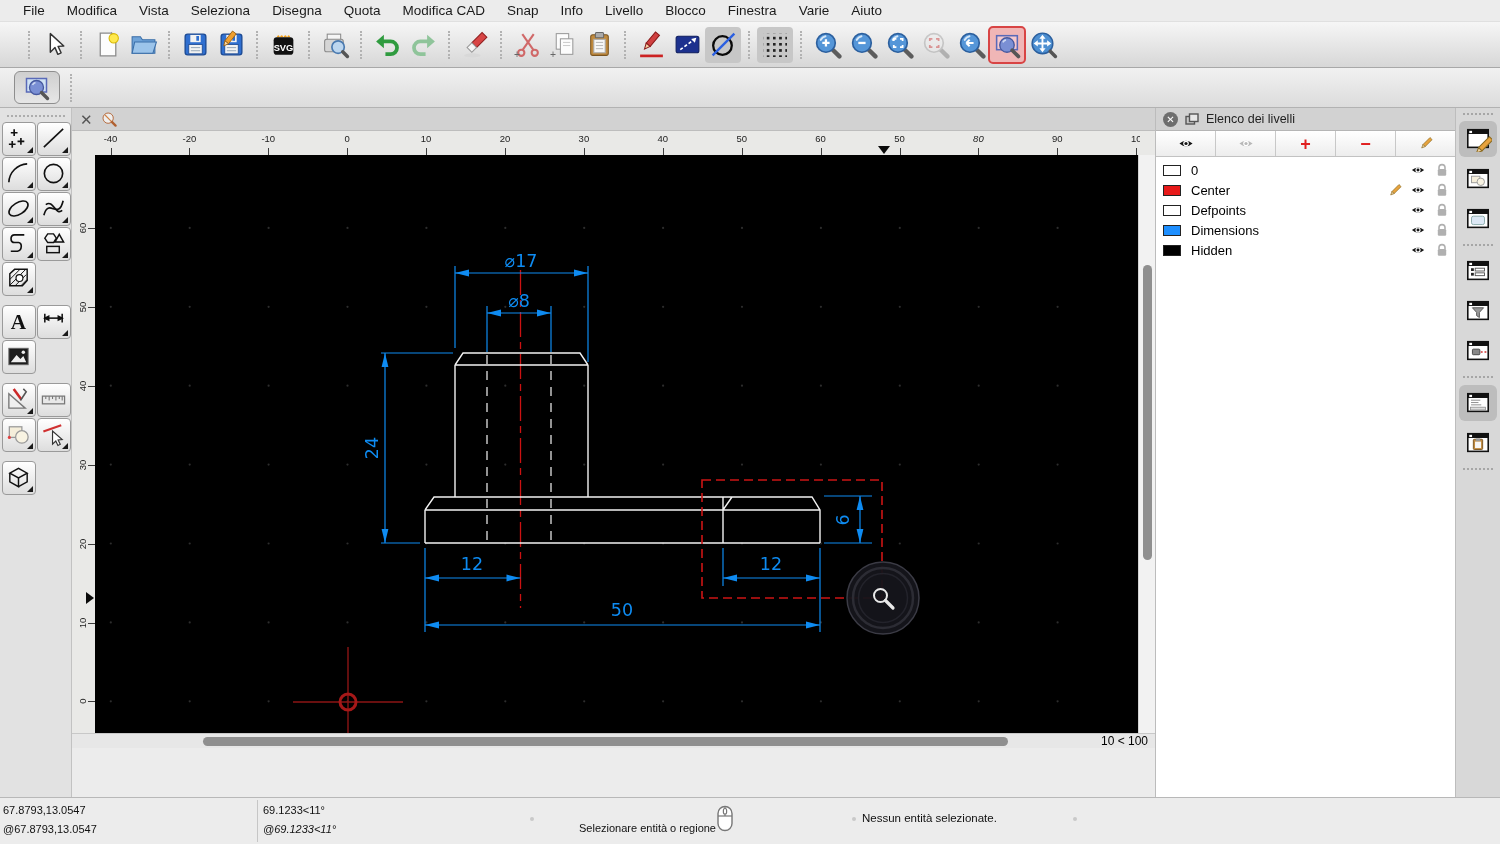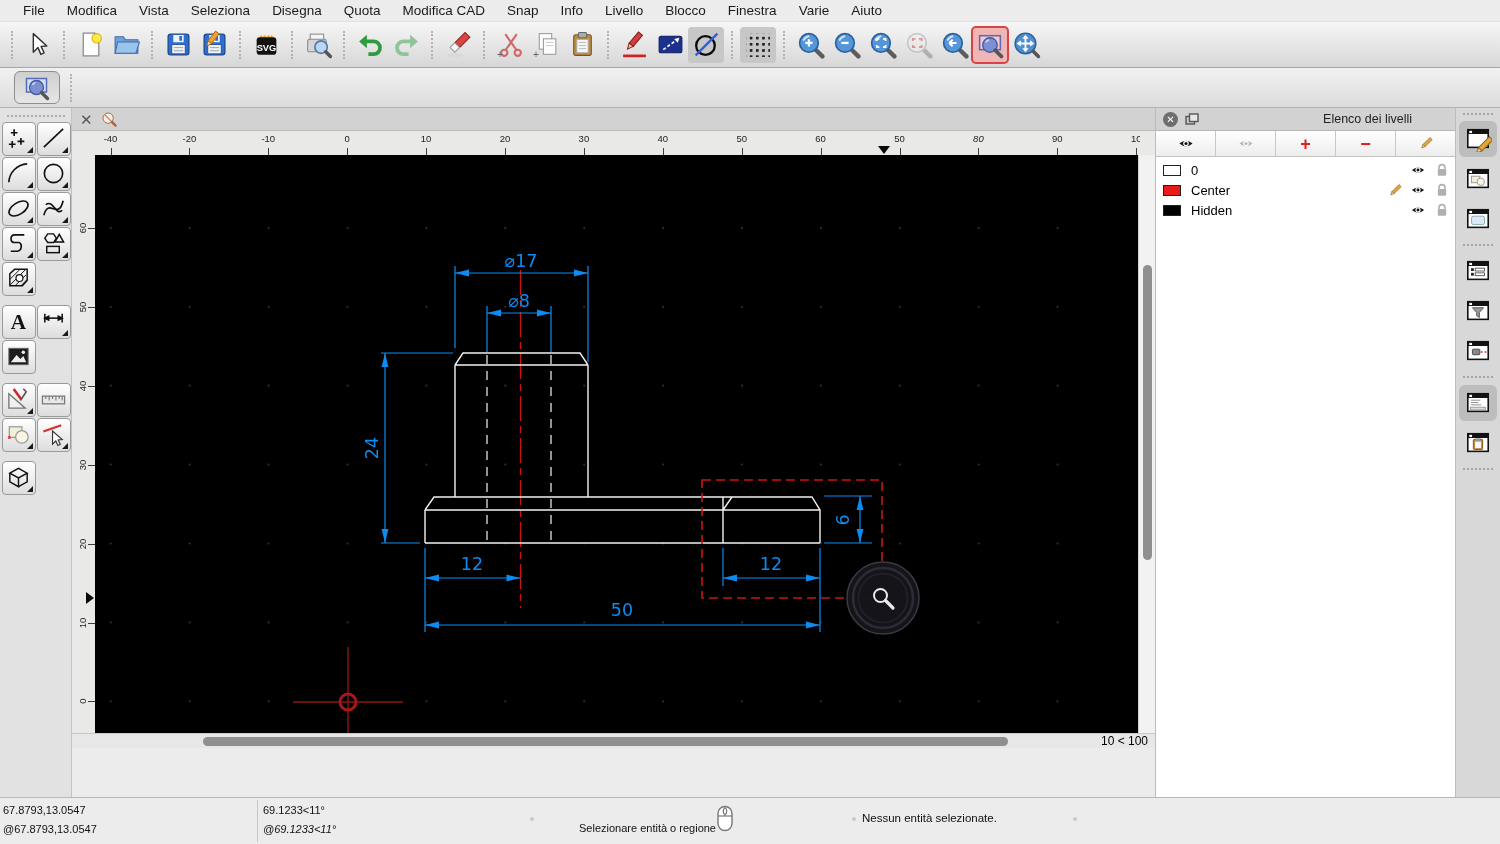--- a/index.html
+++ b/index.html
@@ -8,21 +8,21 @@
   #app *{box-sizing:border-box;}
 
   
   #menubar{position:absolute;left:0;top:0;width:1500px;height:22px;background:#ececec;
            display:flex;align-items:center;padding-left:12px;gap:0;border-bottom:1px solid #e0e0e0;}
   .mitem{font-size:13.5px;color:#1a1a1a;padding:0 11px;white-space:nowrap;text-align:right;}
 
   
   #toolbar{position:absolute;left:0;top:22px;width:1500px;height:46px;
            background:linear-gradient(#f6f6f6,#d7d7d7);border-bottom:1px solid #a8a8a8;
-           display:flex;align-items:center;padding-left:4px;}
+           display:flex;align-items:center;padding-left:21px;}
   .tsep{height:28px;border-left:2px dotted #b2b2b2;margin:0 7px;}
   .tb{width:36px;height:36px;display:flex;align-items:center;justify-content:center;border-radius:4px;position:relative;flex:none;}
   .tb svg{width:29px;height:29px;}
   .tb.pressed{background:#c7c7c7;}
   .tb.disabled{opacity:.55;}
   .tb.active-red{background:#f0b6b6;outline:2px solid #d84444;outline-offset:-1px;}
   .grid-ico{width:24px;height:24px;background-image:radial-gradient(#222 1.3px,transparent 1.6px);background-size:6.2px 6.2px;background-position:2px 2px;}
 
   
   #row2{position:absolute;left:0;top:68px;width:1500px;height:40px;
@@ -84,21 +84,21 @@
              font-family:"Liberation Sans",sans-serif;padding:0 4px;outline:none;}
   #cmd-optbtn{width:22px;height:17px;border:1px solid #9a9a9a;background:linear-gradient(#fff,#e2e2e2);
               border-radius:3px;display:flex;align-items:center;justify-content:center;margin-right:2px;}
   #cmd-optbtn svg{width:13px;height:10px;}
 
   
   #layerpanel{position:absolute;left:1155px;top:108px;width:300px;height:689px;background:#fff;border-left:1px solid #bcbcbc;}
   .lp-header{height:23px;background:#d2d2d2;display:flex;align-items:center;padding:0 7px;gap:7px;border-bottom:1px solid #b5b5b5;}
   .lp-close{width:15px;height:15px;border-radius:50%;background:#6e6e6e;color:#fff;font-size:10px;line-height:15px;text-align:center;}
   .lp-undock svg{width:14px;height:12px;display:block;}
-  .lp-title{flex:1;text-align:right;font-size:12.5px;color:#222;margin-right:36px;}
+  .lp-title{flex:1;text-align:left;font-size:12.5px;color:#222;margin-right:36px;}
   .lp-toolbar{display:flex;height:26px;border-bottom:1px solid #c2c2c2;}
   .lp-btn{flex:1;display:flex;align-items:center;justify-content:center;border-right:1px solid #c8c8c8;
           background:linear-gradient(#ffffff,#ededed);}
   .lp-btn:last-child{border-right:none;}
   .lp-btn svg{width:18px;height:15px;}
   .lp-plus{color:#e01f1f;font-size:18px;font-weight:bold;line-height:1;}
   #layer-rows{padding-top:3px;}
   .lrow{display:flex;align-items:center;height:20px;padding:0 7px;font-size:13px;}
   .lswatch{width:18px;height:11px;border:1px solid #222;margin-right:10px;flex:none;background:#fff;}
   .lname{flex:1;color:#000;}
@@ -800,20 +800,58 @@
               <use href="#sym-eye"></use>
             </svg>
           </span>
       <span class="llock">
             <svg viewBox="0 0 12 14">
               <use href="#sym-lock"></use>
             </svg>
           </span>
     </div>
         <div class="lrow">
+      <span class="lswatch" style="background: rgb(255, 255, 255);"></span>
+      <span class="lname">Defpoints</span>
+      <span class="lcur" style="visibility: hidden;">
+            <svg viewBox="0 0 16 16">
+              <use href="#sym-pencil"></use>
+            </svg>
+          </span>
+      <span class="leye">
+            <svg viewBox="0 0 16 14">
+              <use href="#sym-eye"></use>
+            </svg>
+          </span>
+      <span class="llock">
+            <svg viewBox="0 0 12 14">
+              <use href="#sym-lock"></use>
+            </svg>
+          </span>
+    </div>
+        <div class="lrow">
+      <span class="lswatch" style="background: rgb(30, 143, 255);"></span>
+      <span class="lname">Dimensions</span>
+      <span class="lcur" style="visibility: hidden;">
+            <svg viewBox="0 0 16 16">
+              <use href="#sym-pencil"></use>
+            </svg>
+          </span>
+      <span class="leye">
+            <svg viewBox="0 0 16 14">
+              <use href="#sym-eye"></use>
+            </svg>
+          </span>
+      <span class="llock">
+            <svg viewBox="0 0 12 14">
+              <use href="#sym-lock"></use>
+            </svg>
+          </span>
+    </div>
+        <div class="lrow">
       <span class="lswatch" style="background: rgb(0, 0, 0);"></span>
       <span class="lname">Hidden</span>
       <span class="lcur" style="visibility: hidden;">
             <svg viewBox="0 0 16 16">
               <use href="#sym-pencil"></use>
             </svg>
           </span>
       <span class="leye">
             <svg viewBox="0 0 16 14">
               <use href="#sym-eye"></use>

